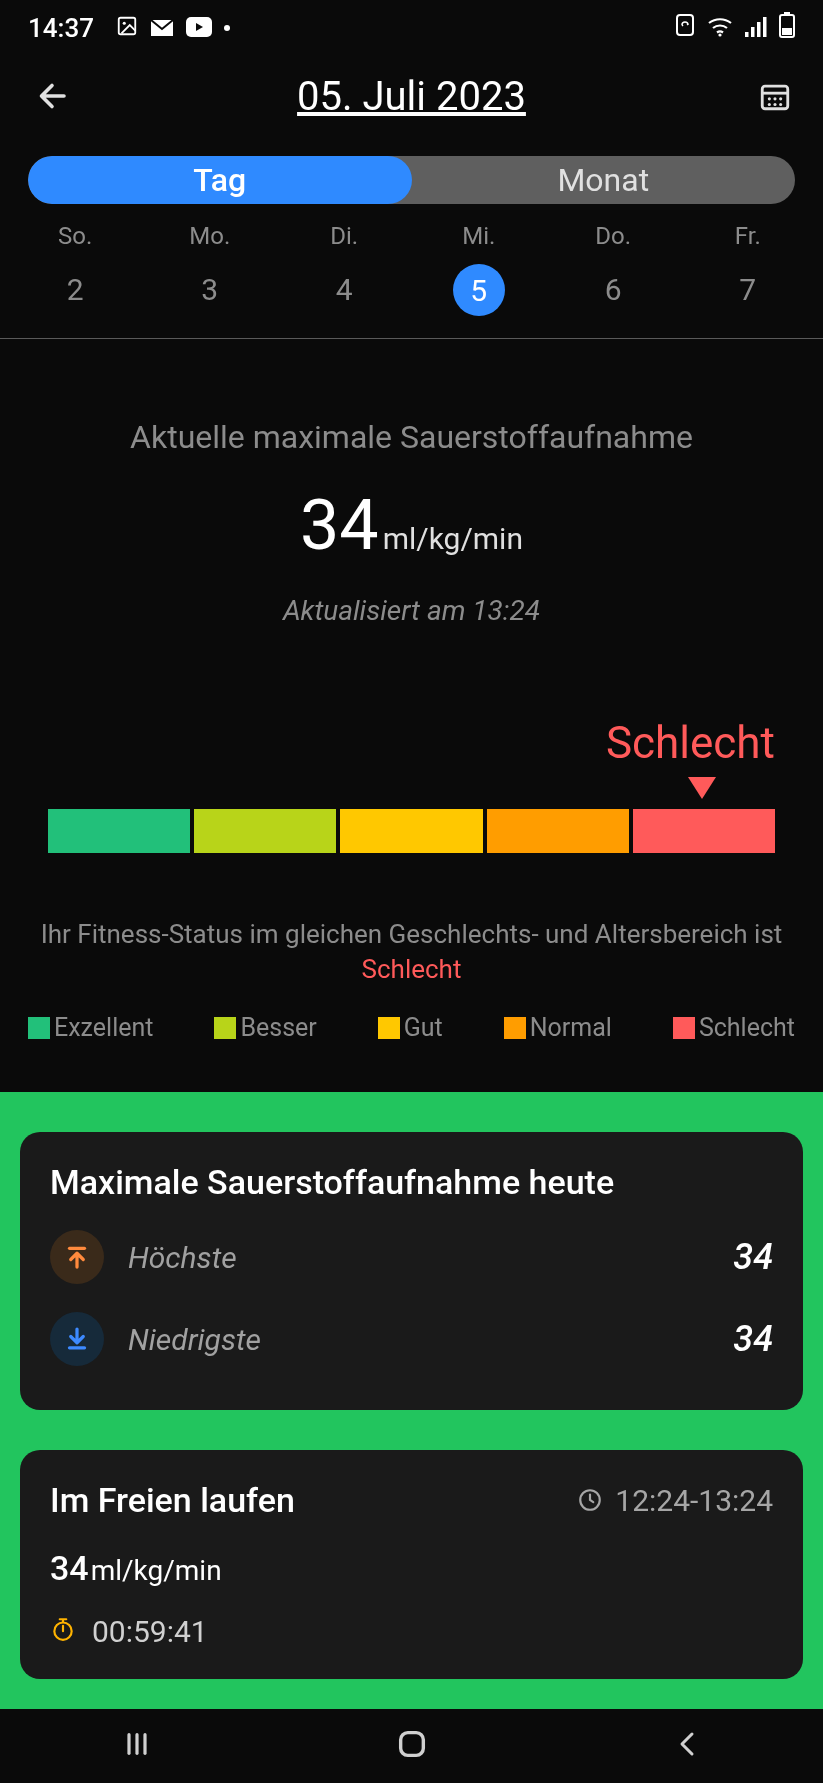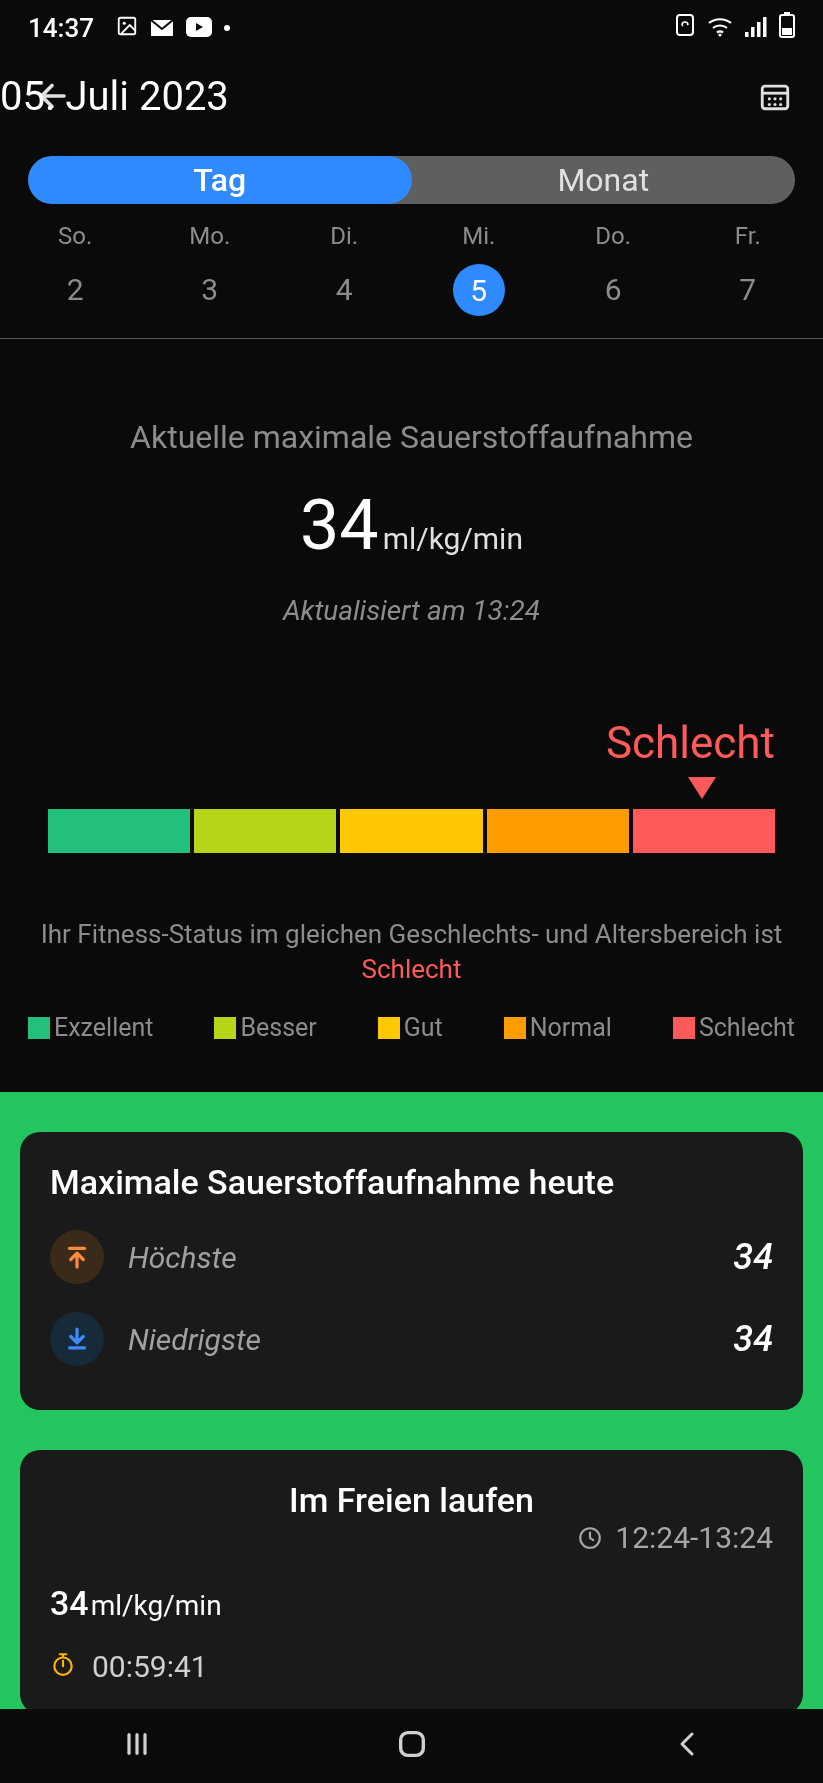--- a/index.html
+++ b/index.html
@@ -5,21 +5,21 @@
   * { box-sizing: border-box; margin: 0; padding: 0; }
   html, body { width: 823px; height: 1783px; background: #0a0a0a; color: #e6e6e6; font-family: -apple-system, Roboto, "Segoe UI", Arial, sans-serif; overflow: hidden; }
   .statusbar { height: 56px; display: flex; justify-content: space-between; align-items: center; padding: 0 28px; font-size: 26px; color: #fff; gap: 12px; }
   .statusbar .left, .statusbar .right { display: flex; align-items: center; gap: 12px; }
   .statusbar .time { font-weight: 500; margin-right: 10px; }
   .statusbar .dot { width: 6px; height: 6px; background: #fff; border-radius: 50%; display: inline-block; }
   .statusbar svg, .statusbar .glyph { fill: #fff; color: #fff; }
   
   .topbar { height: 80px; display: flex; align-items: center; padding: 0 28px; position: relative; }
   .back { width: 48px; height: 48px; display: flex; align-items: center; justify-content: center; }
-  .topbar .title { position: absolute; left: 0; right: 0; font-size: 40px; font-weight: 400; color: #fff; pointer-events: none; }
+  .topbar .title { position: absolute; left: 0; right: 0; text-align: center; font-size: 40px; font-weight: 400; color: #fff; pointer-events: none; text-decoration: underline; }
   .cal { margin-left: auto; width: 40px; height: 40px; display: flex; align-items: center; justify-content: center; }
   
   .seg { margin: 20px 28px 0 28px; background: #5f5f5f; border-radius: 999px; height: 48px; display: flex; overflow: hidden; }
   .seg-item { flex: 1; display: flex; align-items: center; justify-content: center; font-size: 32px; color: #e0e0e0; }
   .seg-item.active { background: #2f8aff; border-radius: 999px; color: #fff; font-weight: 500; }
   
   .days { margin: 18px 8px 0 8px; display: flex; }
   .day { flex: 1; text-align: center; }
   .day .dow { font-size: 24px; color: #8c8c8c; }
   .day .num { margin-top: 22px; font-size: 30px; color: #8c8c8c; }
@@ -54,21 +54,21 @@
   .darker { background: #22c55e; padding: 40px 20px; }
   .card { background: #1a1a1a; border-radius: 20px; padding: 30px 30px; margin-bottom: 40px; }
   .card-title { font-size: 34px; font-weight: 500; color: #fff; margin-bottom: 14px; }
   .row { display: flex; align-items: center; padding: 14px 0; font-style: italic; }
   .icon-circle { width: 54px; height: 54px; border-radius: 50%; display: flex; align-items: center; justify-content: center; margin-right: 24px; }
   .icon-circle.high { background: #3a2a1a; }
   .icon-circle.low { background: #162a3a; }
   .row-label { font-size: 30px; color: #a1a1a1; }
   .row-value { margin-left: auto; font-size: 36px; font-weight: 500; color: #fff; }
   
-  .card2-head { display: flex; align-items: center; flex-direction: column; }
+  .card2-head { display: flex; align-items: center; }
   .card2-title { font-size: 34px; font-weight: 500; color: #fff; }
   .card2-time { margin-left: auto; display: flex; align-items: center; gap: 12px; font-size: 30px; color: #a6a6a6; }
   .card2 .metric { margin-top: 28px; font-size: 34px; font-weight: 500; color: #fff; display: inline-flex; align-items: baseline; }
   .card2 .unit2 { font-size: 28px; font-weight: 400; margin-left: 2px; }
   .card2 .dur { margin-top: 26px; display: flex; align-items: flex-end; gap: 16px; font-size: 30px; color: #d0d0d0; }
   .stopwatch { color: #ffb300; }
   
   .navbar { position: absolute; bottom: 0; left: 0; right: 0; height: 74px; display: flex; align-items: center; justify-content: space-around; background: #0a0a0a; }
   .navbar > div { color: #d0d0d0; }
 </style>

